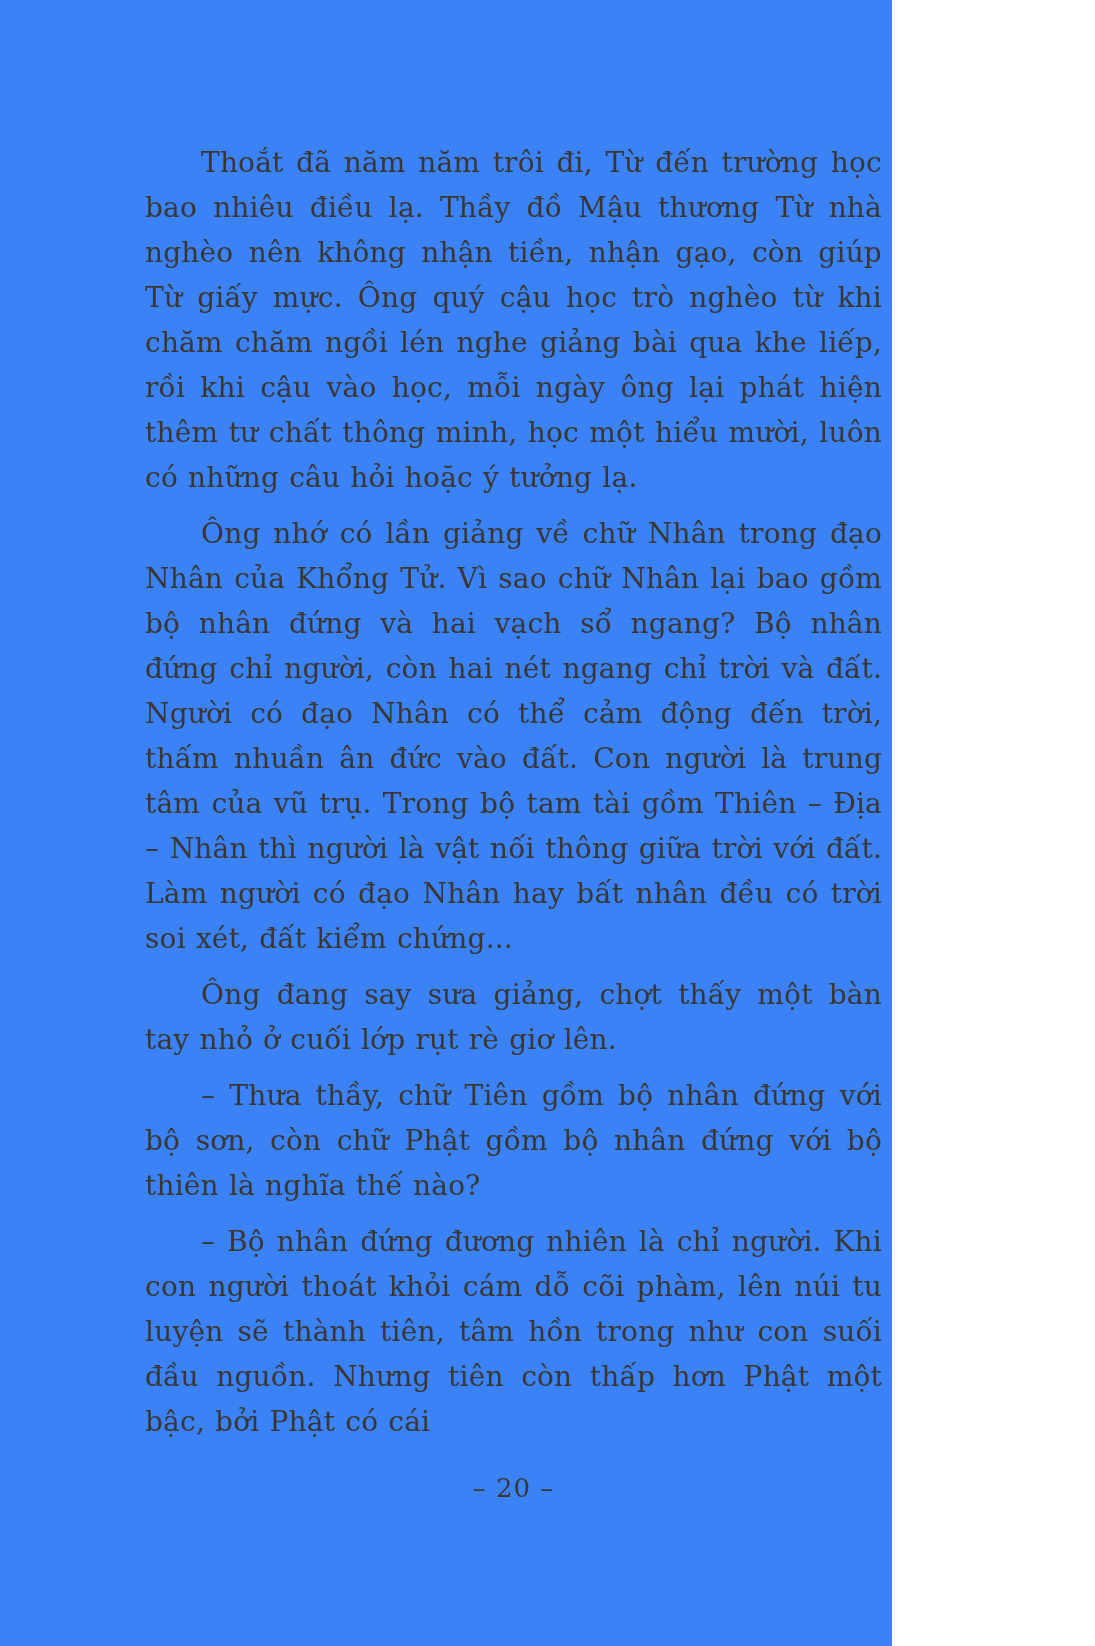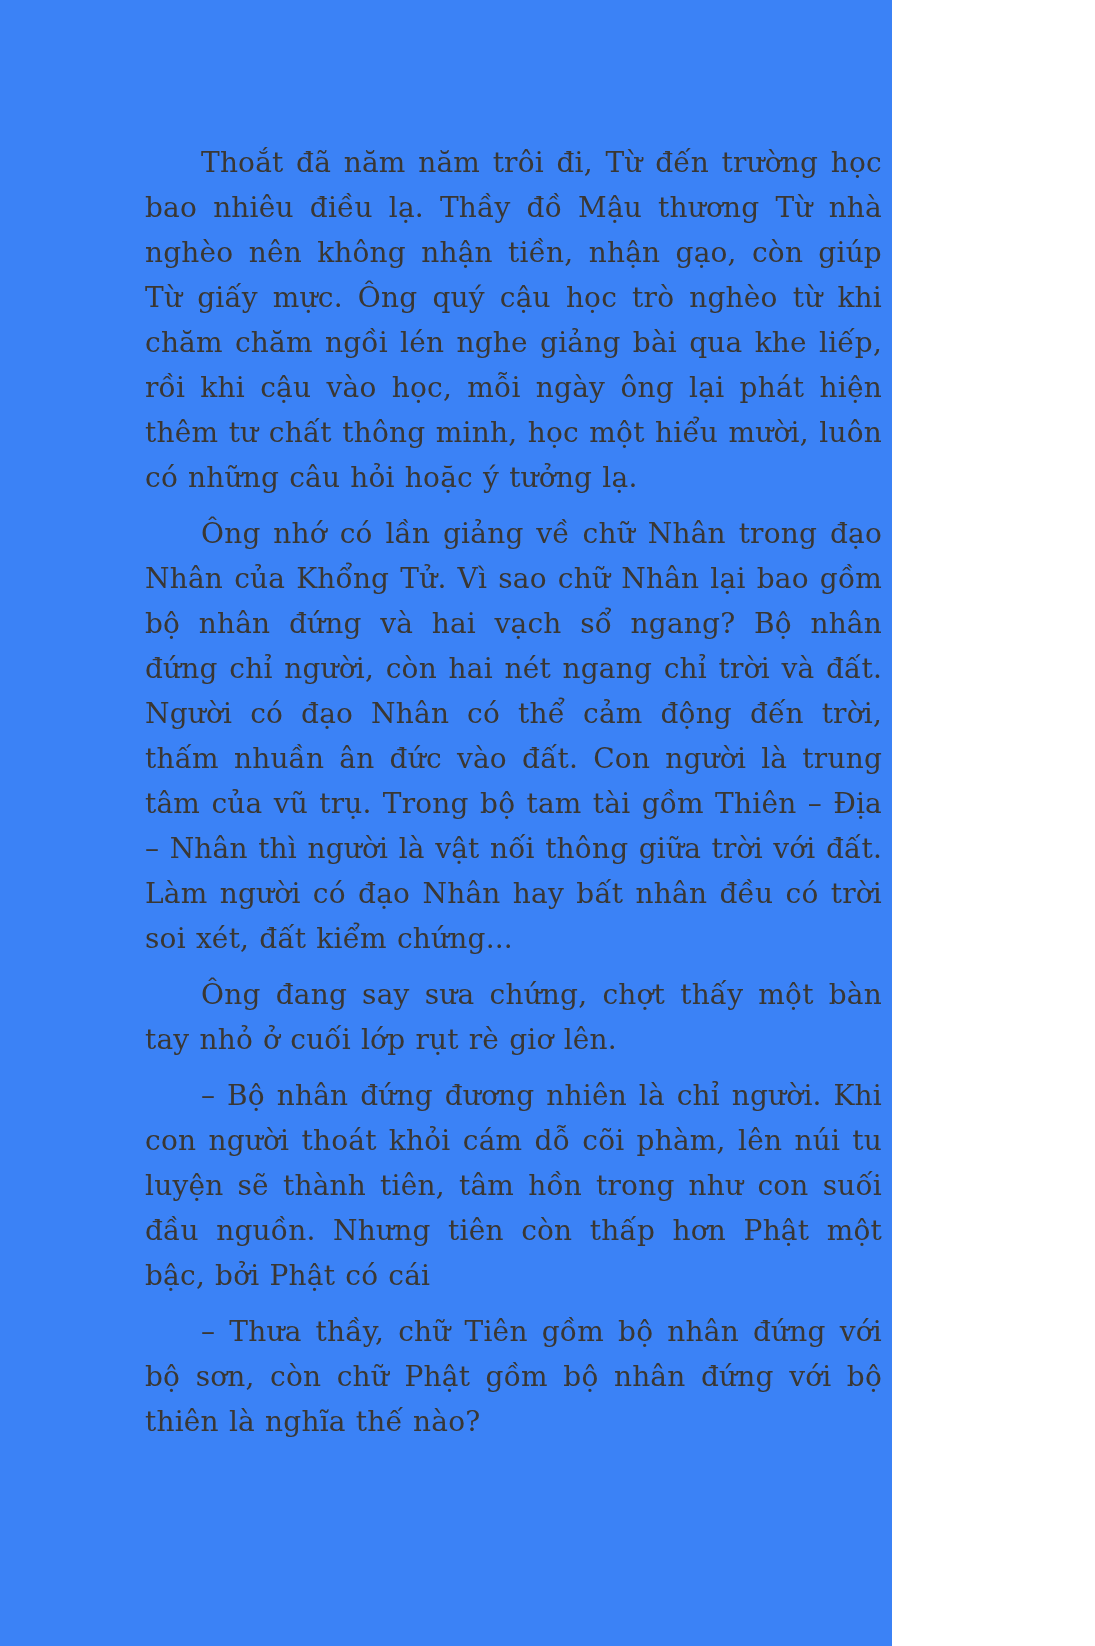--- a/index.html
+++ b/index.html
@@ -57,22 +57,23 @@
 </head>
 <body>
 
 <div class="page-canvas">
 
   <div class="text-block">
     <p class="paragraph">Thoắt đã năm năm trôi đi, Từ đến trường học bao nhiêu điều lạ. Thầy đồ Mậu thương Từ nhà nghèo nên không nhận tiền, nhận gạo, còn giúp Từ giấy mực. Ông quý cậu học trò nghèo từ khi chăm chăm ngồi lén nghe giảng bài qua khe liếp, rồi khi cậu vào học, mỗi ngày ông lại phát hiện thêm tư chất thông minh, học một hiểu mười, luôn có những câu hỏi hoặc ý tưởng lạ.</p>
 
     <p class="paragraph">Ông nhớ có lần giảng về chữ Nhân trong đạo Nhân của Khổng Tử. Vì sao chữ Nhân lại bao gồm bộ nhân đứng và hai vạch sổ ngang? Bộ nhân đứng chỉ người, còn hai nét ngang chỉ trời và đất. Người có đạo Nhân có thể cảm động đến trời, thấm nhuần ân đức vào đất. Con người là trung tâm của vũ trụ. Trong bộ tam tài gồm Thiên – Địa – Nhân thì người là vật nối thông giữa trời với đất. Làm người có đạo Nhân hay bất nhân đều có trời soi xét, đất kiểm chứng...</p>
 
-    <p class="paragraph">Ông đang say sưa chứng, chợt thấy một bàn tay nhỏ ở cuối lớp rụt rè giơ lên.</p>
+    <p class="paragraph">Ông đang say sưa giảng, chợt thấy một bàn tay nhỏ ở cuối lớp rụt rè giơ lên.</p>
 
 
+    <p class="paragraph">– Thưa thầy, chữ Tiên gồm bộ nhân đứng với bộ sơn, còn chữ Phật gồm bộ nhân đứng với bộ thiên là nghĩa thế nào?</p>
+
     <p class="paragraph">– Bộ nhân đứng đương nhiên là chỉ người. Khi con người thoát khỏi cám dỗ cõi phàm, lên núi tu luyện sẽ thành tiên, tâm hồn trong như con suối đầu nguồn. Nhưng tiên còn thấp hơn Phật một bậc, bởi Phật có cái</p>
-
-    <p class="paragraph">– Thưa thầy, chữ Tiên gồm bộ nhân đứng với bộ sơn, còn chữ Phật gồm bộ nhân đứng với bộ thiên là nghĩa thế nào?</p>
   </div>
 
+  <div class="page-number">– 20 –</div>
 
 </div>
 
 </body></html>

